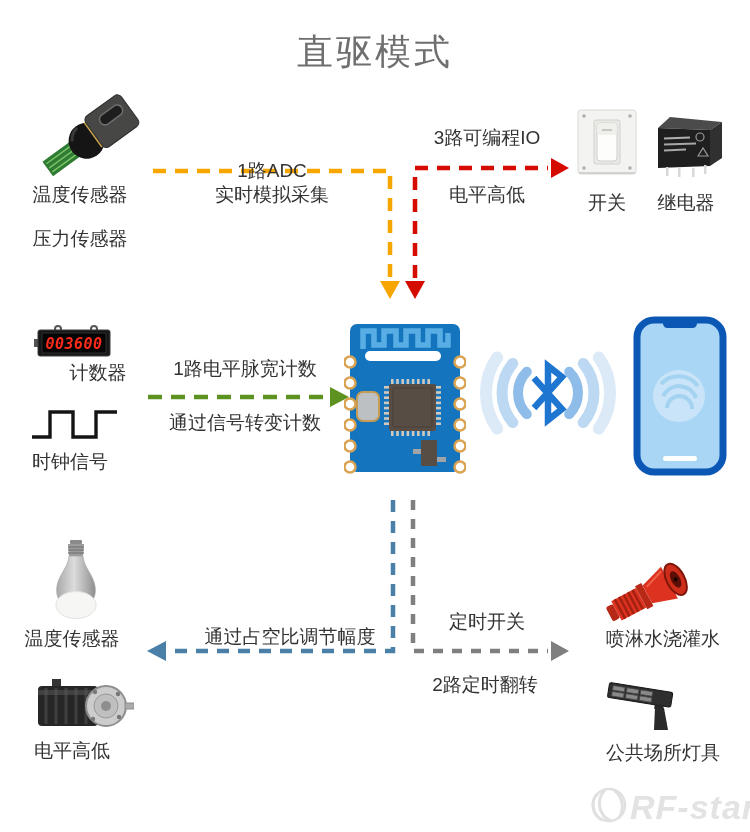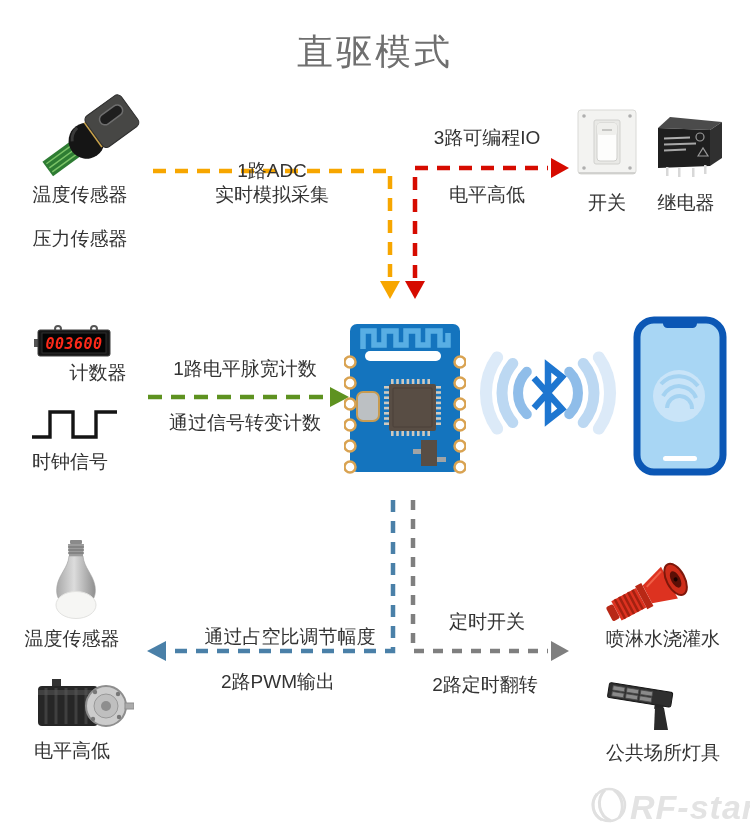--- a/index.html
+++ b/index.html
@@ -200,21 +200,20 @@
     <circle cx="47" cy="80" r="26" fill="#C9E4F8"></circle>
     <g fill="none" stroke="#A4D2F1" stroke-width="4">
       <path d="M29,68 A24,24 0 0 1 66,70"></path>
       <path d="M31,80 A18,18 0 0 1 64,82"></path>
       <path d="M35,92 A12,12 0 0 1 60,93"></path>
     </g>
     <rect x="31" y="140" width="34" height="5" rx="2.5" fill="#FFFFFF"></rect>
   </svg>
 
   <div class="lbl" style="left:290px;top:614px;margin-top:12px;">通过占空比调节幅度</div>
-  <div class="lbl" style="left:278px;top:671px;">2路PWM输出</div>
 
   <div class="lbl" style="left:487px;top:611px;">定时开关</div>
   <div class="lbl" style="left:485px;top:674px;">2路定时翻转</div>
 
   <svg class="abs" style="left:46px;top:540px;" width="60" height="82" viewBox="0 0 60 82">
     <defs>
       <linearGradient id="bulbGrad" x1="0" y1="0" x2="1" y2="0">
         <stop offset="0" stop-color="#A9A9A9"></stop>
           <stop offset="0.45" stop-color="#DCDCDC"></stop>
         <stop offset="1" stop-color="#8F8F8F"></stop>

